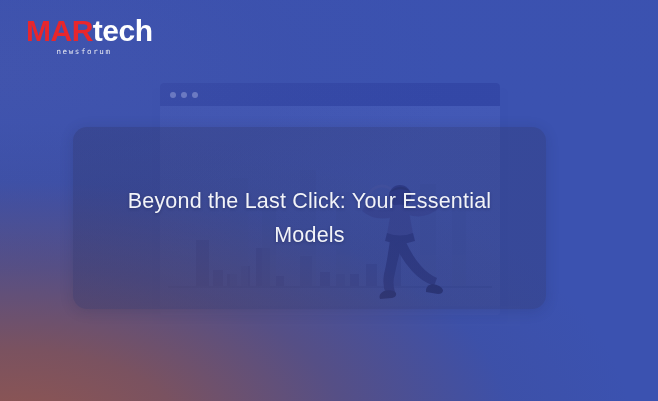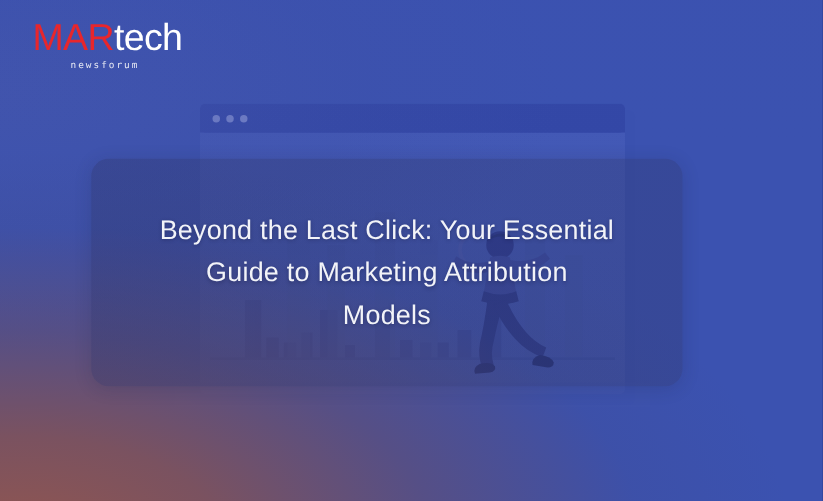--- a/index.html
+++ b/index.html
@@ -93,21 +93,21 @@
   
   .logo {
     position: absolute;
     left: 26px;
     top: 16px;
     width: 150px;
     height: 44px;
   }
   .logo-main {
     font-size: 30px;
-    font-weight: 400;
+    font-weight: 700;
     letter-spacing: -0.5px;
     line-height: 30px;
     white-space: nowrap;
   }
   .logo-mar { color: #e8262c; }
   .logo-tech { color: #ffffff; }
   .logo-sub {
     color: #e8eaf4;
     font-size: 7.5px;
     letter-spacing: 1.6px;
@@ -206,21 +206,20 @@
   </svg>
 
   <div class="bg-cool-left"></div>
   <div class="bg-warm"></div>
   <div class="bg-vignette"></div>
 
   <div class="overlay-panel"></div>
 
   <div class="title-block">
     <div class="title-line">Beyond the Last Click: Your Essential</div>
-    <div class="title-line">Guide to Marketing Attribution</div>
     <div class="title-line">Models</div>
   </div>
 
   <div class="logo">
     <div class="logo-main"><span class="logo-mar">MAR</span><span class="logo-tech">tech</span></div>
     <div class="logo-sub">newsforum</div>
   </div>
 
 </div>
 

